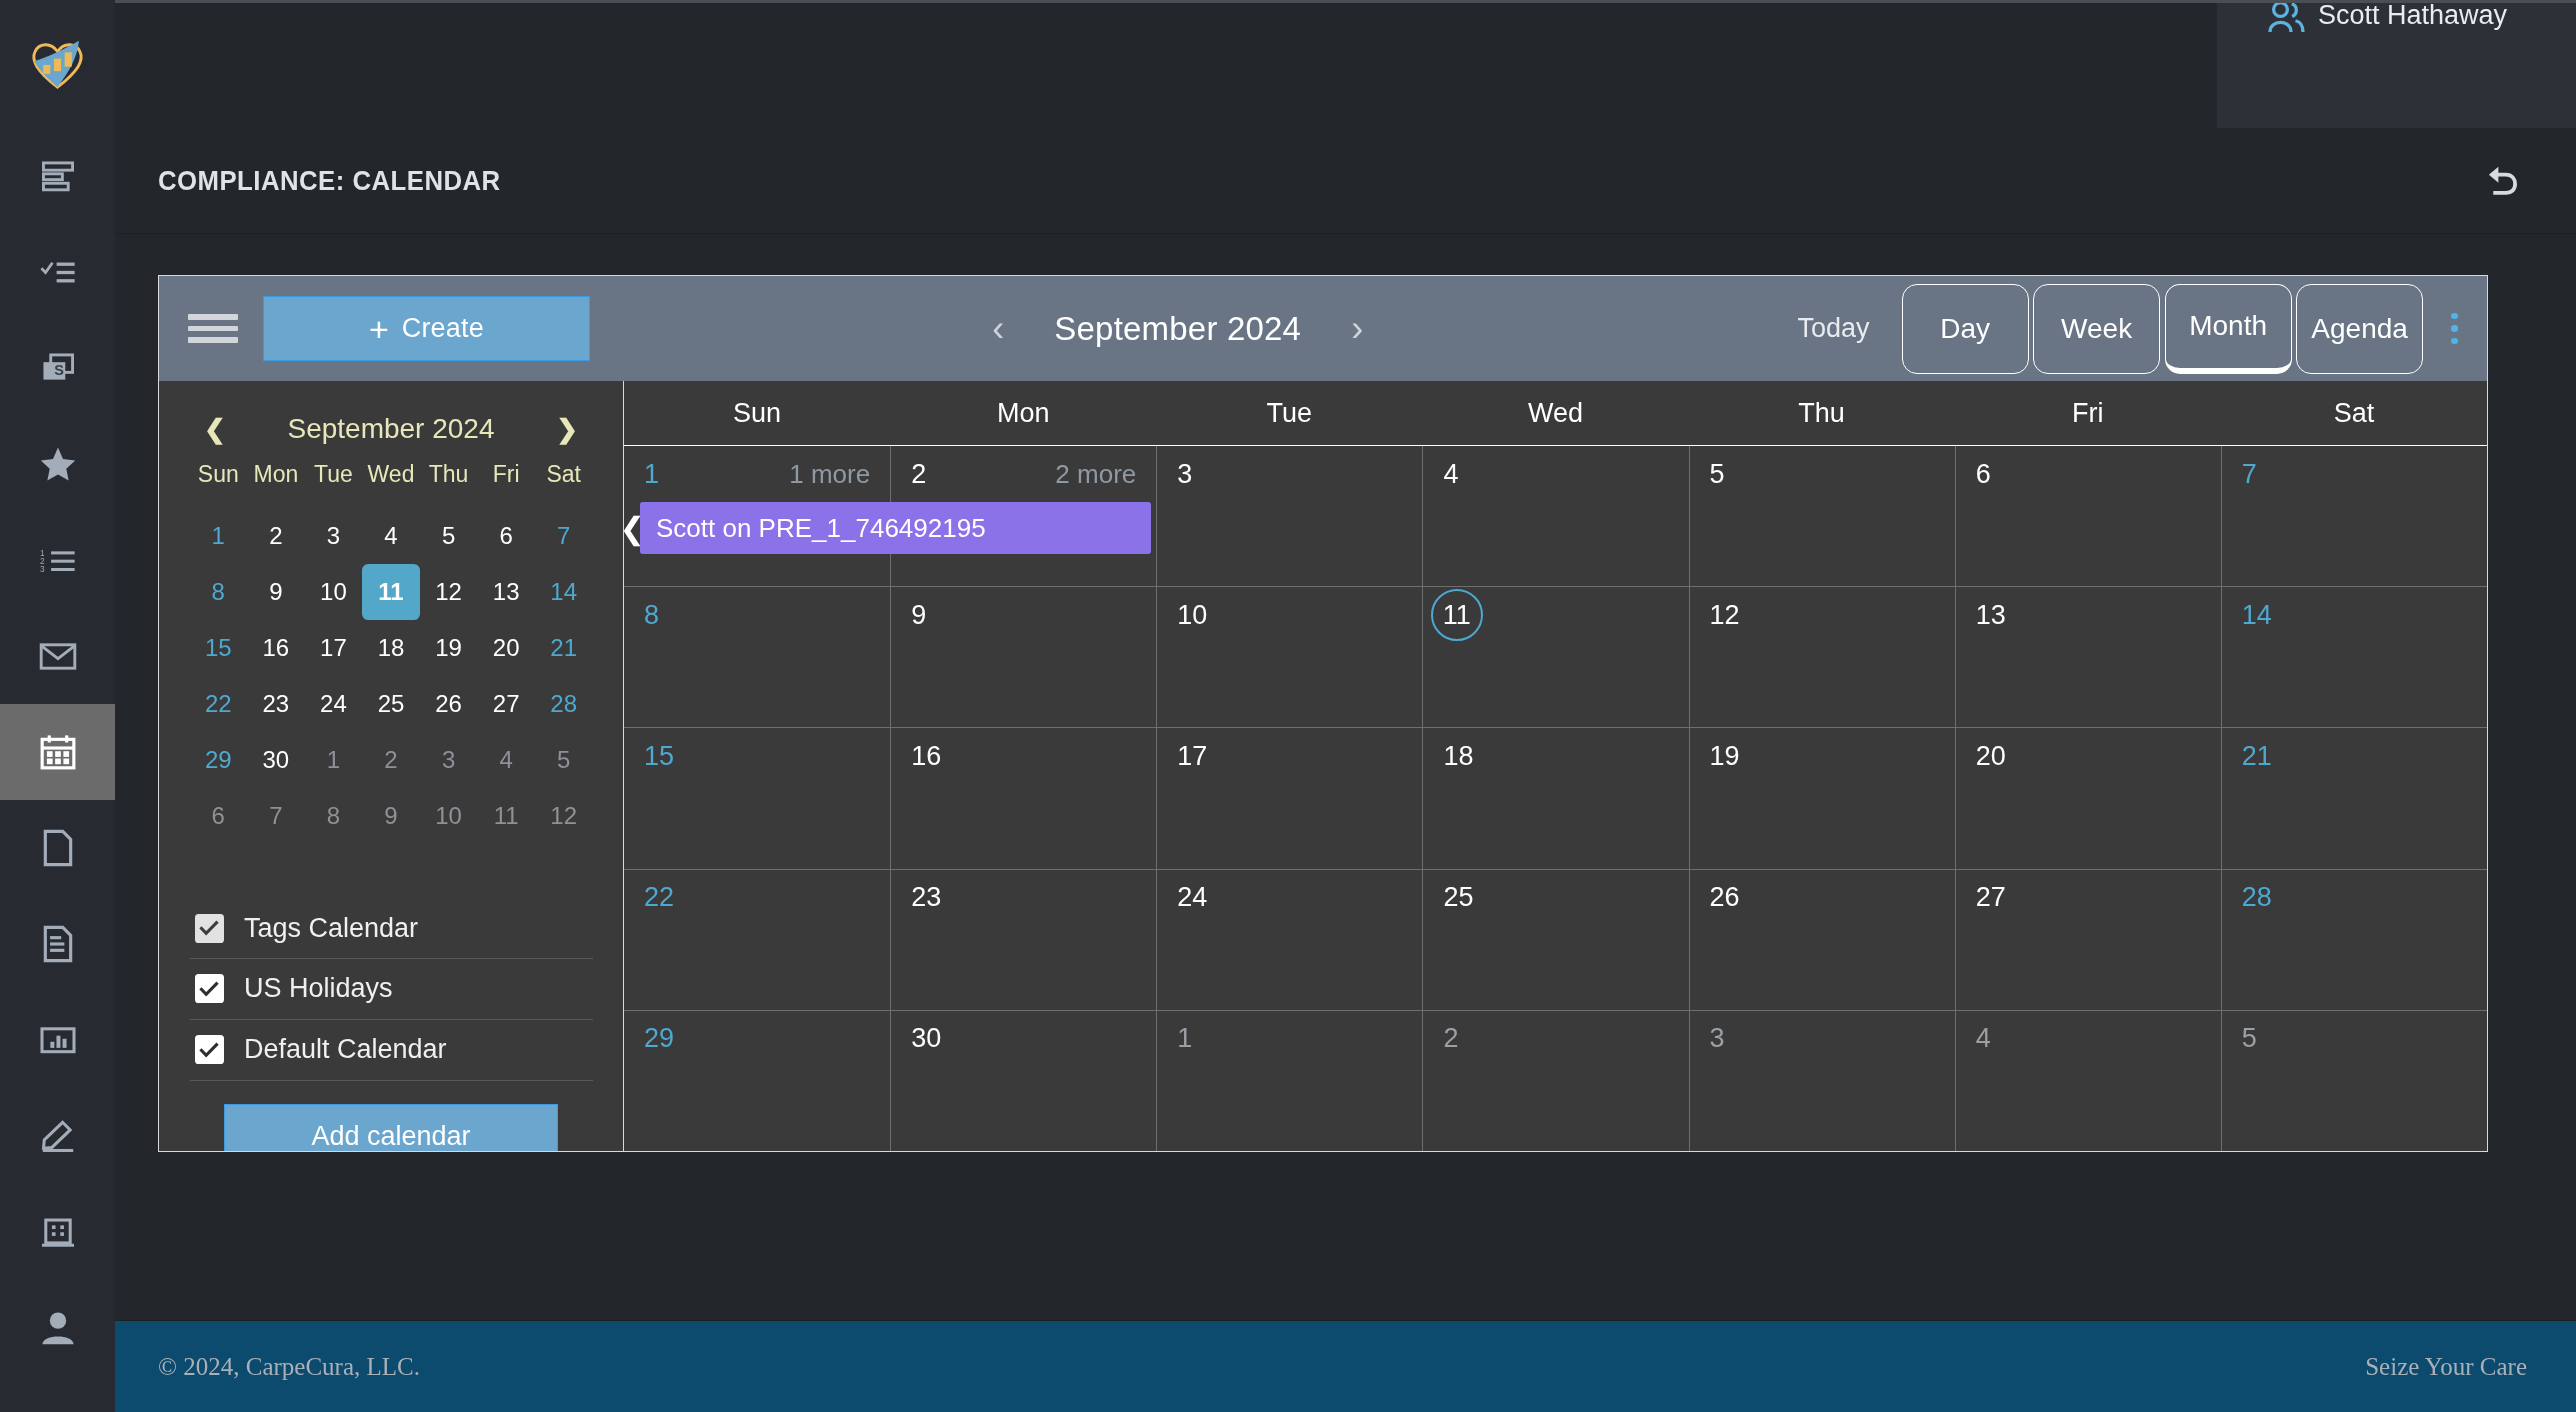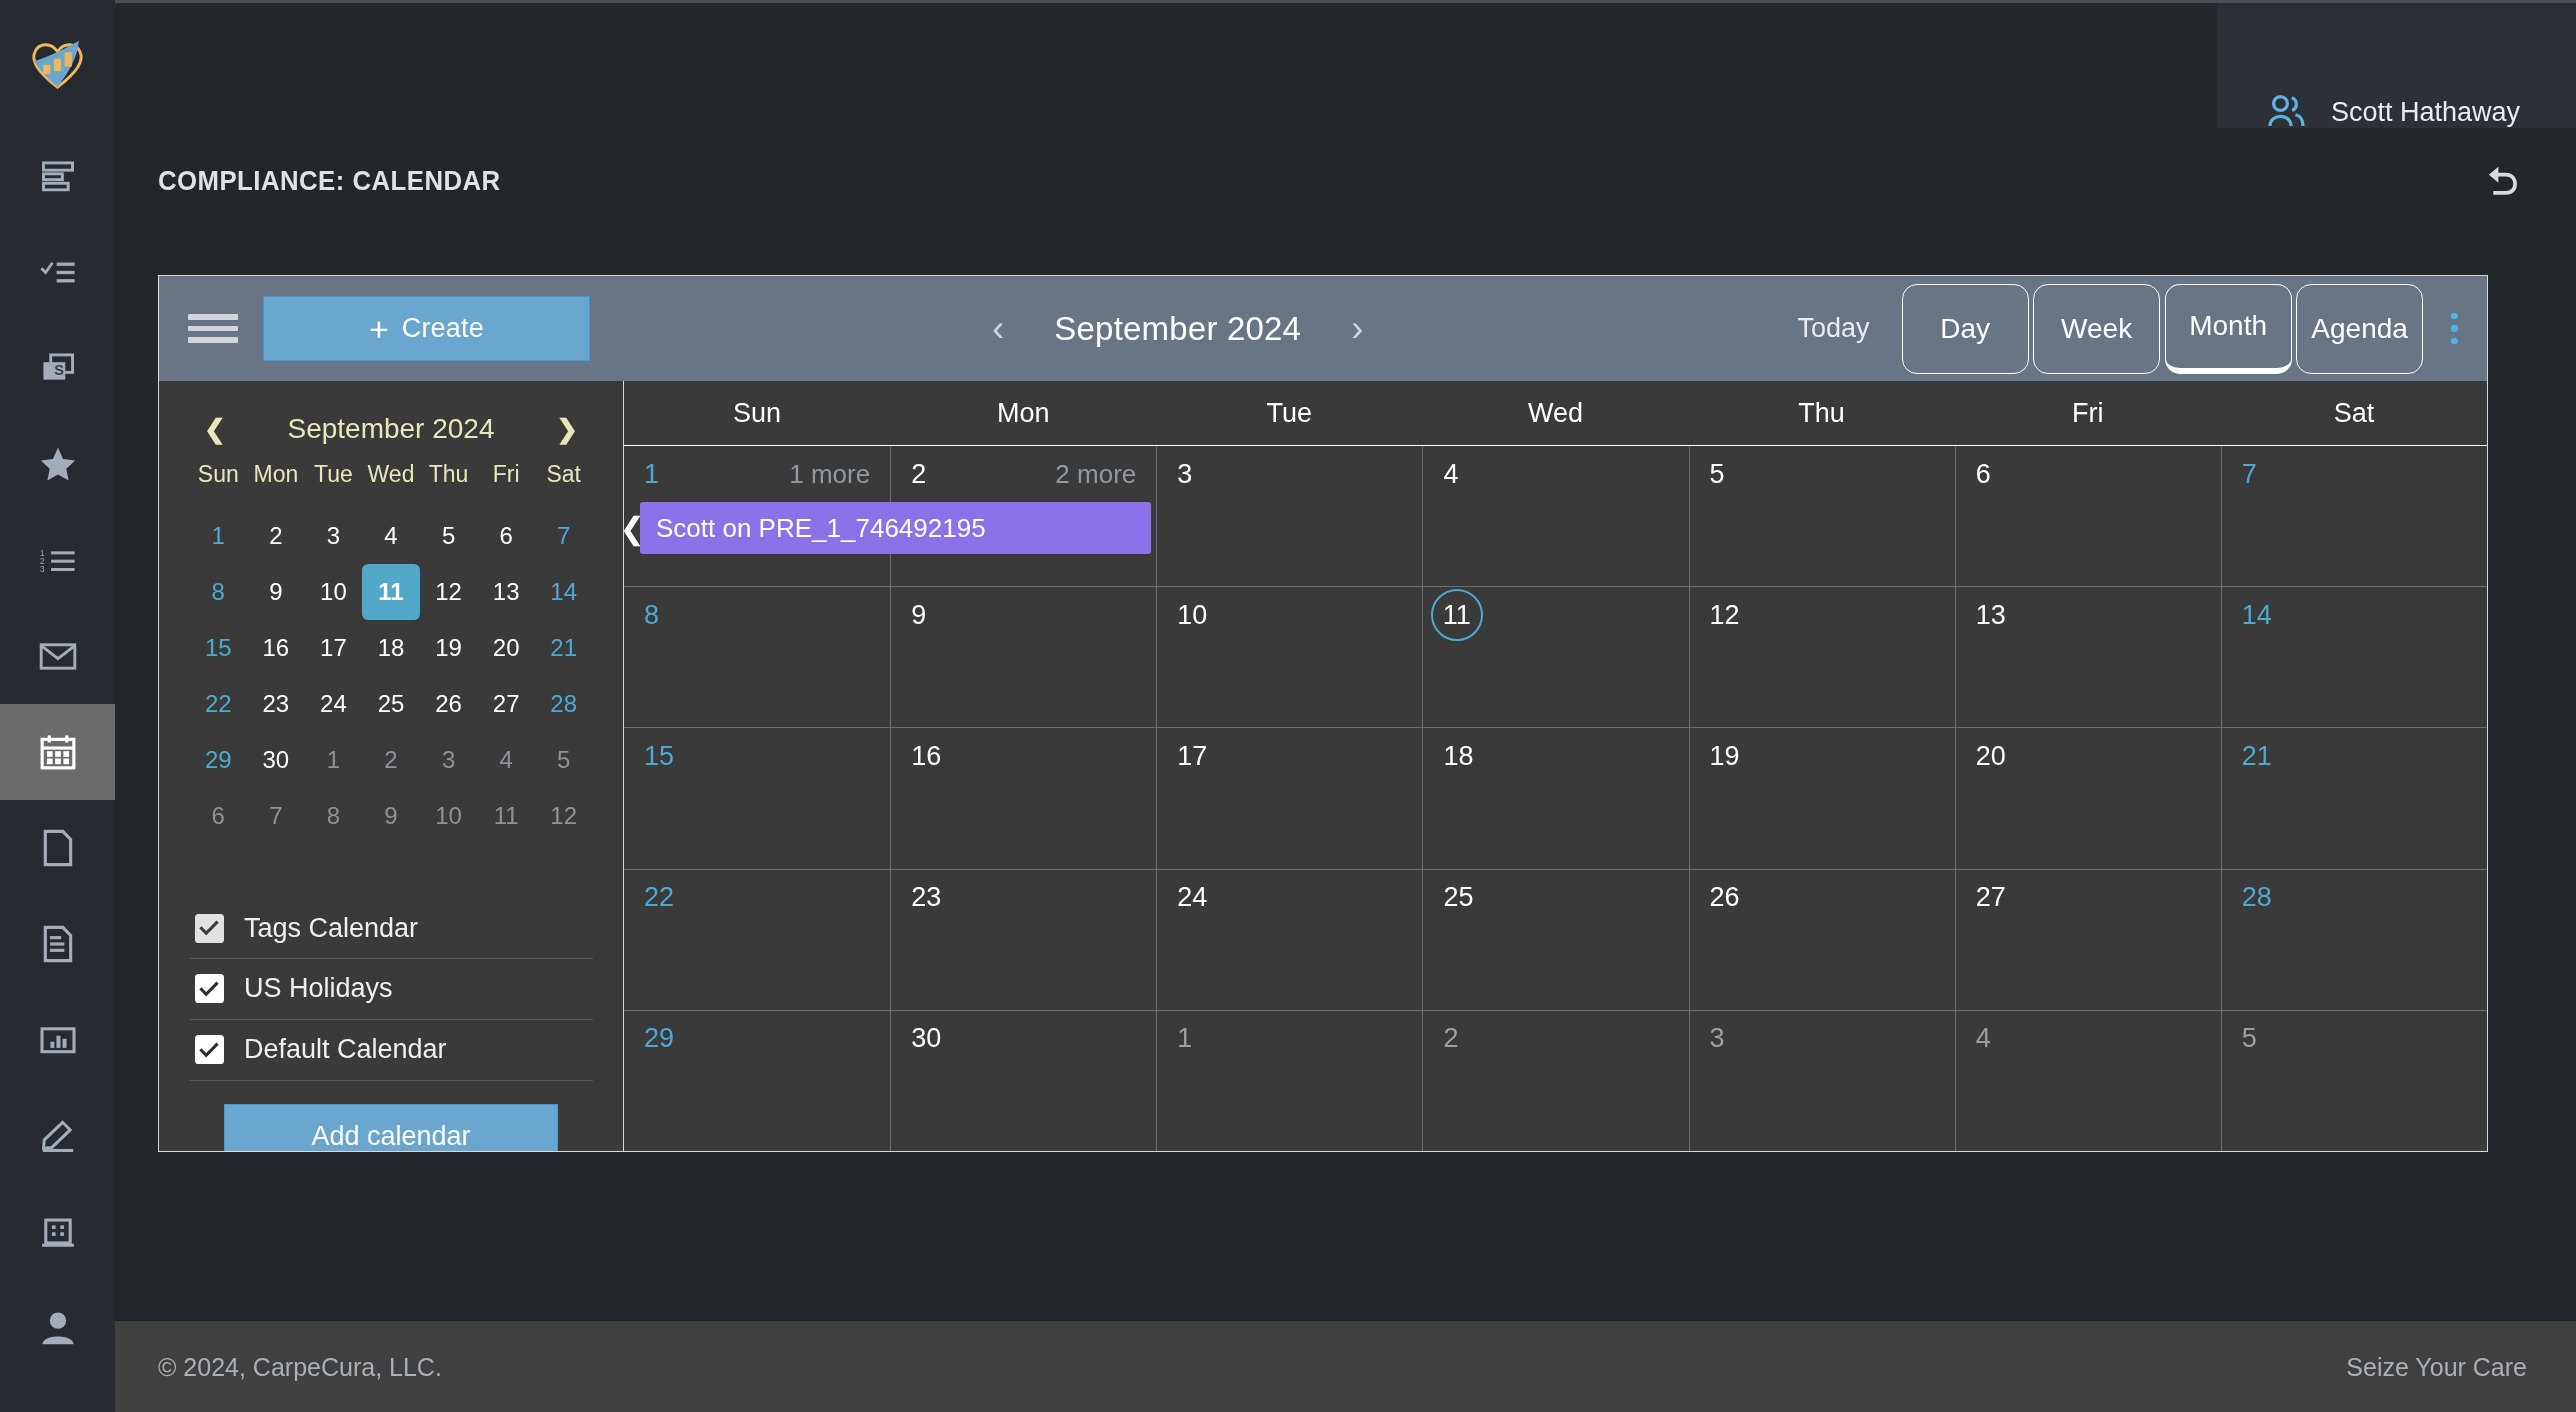--- a/index.html
+++ b/index.html
@@ -31,22 +31,22 @@
   .right { flex: 1; display: flex; flex-direction: column; min-width: 0; position: relative; }
 
   .topbar {
     height: 128px; background: #23262b; display: flex; align-items: stretch;
     justify-content: flex-end; position: relative;
   }
   .topbar:after{
     content:""; position:absolute; left:0; right:0; top:0; height:2.7px; background:#4a4e55;
   }
   .user-chip {
-    width: 359px; background: #2d3037; display: flex; align-items: flex-end;
-    gap: 25px; padding-left: 50px; color: #e9ecef; font-size: 27px;
+    width: 359px; background: #2d3037; display: flex; align-items: flex-start;
+    gap: 12px; padding-left: 50px; color: #e9ecef; font-size: 27px;
   }
   .user-chip .u-icon { color: #5db3e0; display:flex; align-items:center; }
 
   .pagehead {
     height: 106px; background: #23262b; display: flex; align-items: center;
     justify-content: space-between; padding: 0 49px 0 43px;
     border-bottom: 0.9px solid #1d2024;
   }
   .pagehead h1 {
     font-size: 28px; letter-spacing: 0.5px; font-weight: 700; color: #dfe3e8;
@@ -164,23 +164,23 @@
     border-radius: 2.7px; white-space: nowrap; overflow: hidden;
   }
   .evt-arrow {
     position: absolute; top: 0; width: 20px; height: 52px;
     color: #ffffff; display: flex; align-items: center; justify-content: center;
     font-size: 30.5px; line-height: 1;
   }
 
   
   .footer {
-    height: 93px; background: #404040; display: flex; align-items: center;
+    height: 93px; background: #0c4a6e; display: flex; align-items: center;
     justify-content: space-between; padding: 0 49px 0 43px; color: #aab0b8; font-size: 25px;
-    font-family: Liberation Sans, sans-serif;
+    font-family: Liberation Serif, serif;
     border-top: 0.9px solid #1d2024;
   }
 </style>
 </head>
 <body>
 
 <div class="app">
 
   <div class="rail">
     <div class="rail-logo">

